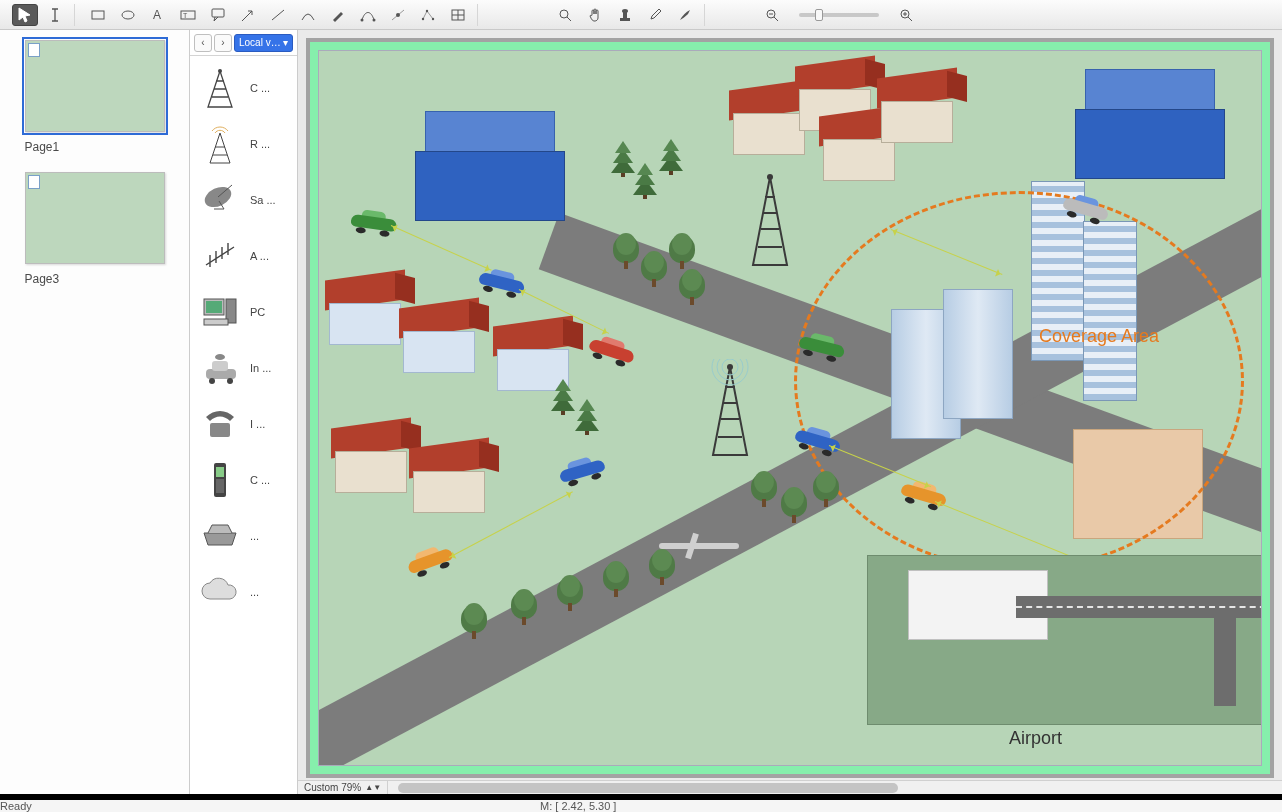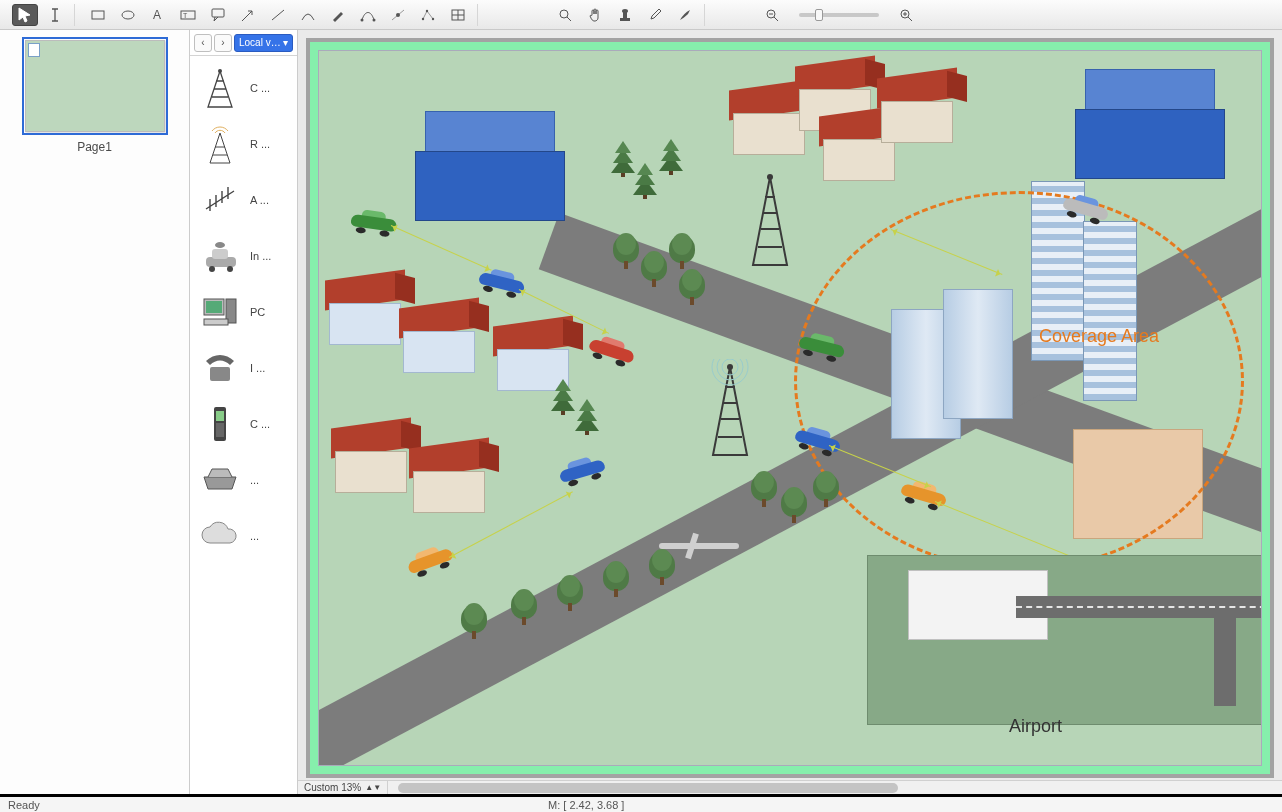--- a/index.html
+++ b/index.html
@@ -68,21 +68,21 @@
   .pages-panel {
     width: 190px;
     background: #fdfdfd;
     border-right: 1px solid #ccc;
     overflow-y: auto;
     padding: 10px 0;
     display:flex; flex-direction:column; align-items:center;
   }
   .page-thumb {
     margin-bottom: 18px;
-    display:flex; flex-direction:column; align-items:center;
+    display:flex; flex-direction:column; align-items:flex-start;
     cursor:pointer;
   }
   .page-thumb-frame {
     width: 140px; height: 92px;
     border: 1px solid #bcbcbc;
     box-shadow: 1px 1px 2px rgba(0,0,0,0.15);
     background:#bdd7bd;
     position:relative;
   }
   .page-thumb-frame.selected {
@@ -155,21 +155,21 @@
     background:#b7d5b7;
     border:1px solid #aab;
     overflow:hidden;
   }
 
   .diag-label {
     position:absolute; font-size:18px; color:#333;
     font-family: "Helvetica Neue", Arial, sans-serif;
   }
   .coverage-label { color:#e57a1f; top:275px; left:720px; }
-  .airport-label { bottom:28px; left:690px; }
+  .airport-label { bottom:16px; left:690px; }
 
   .coverage-ellipse {
     position:absolute;
     left:475px; top:140px;
     width:450px; height:380px;
     border:3px dashed #e57a1f;
     border-radius:50%;
   }
 
   
@@ -203,24 +203,24 @@
   .scroll-track { flex:1; position:relative; height:100%; }
   .scroll-thumb {
     position:absolute; left:10px; top:2px; width:500px; height:10px;
     background:#c4c4c4; border-radius:5px;
   }
 
   
   .statusbar {
     height: 18px;
     background:#f5f5f5;
-    border-top:3px solid #000000;
+    border-top:6px solid #000000;
     display:flex; align-items:center;
     font-size:11px; color:#555;
-    padding:0 8px; gap:40px;
+    padding:0 0; gap:40px;
   }
   .status-cell { min-width: 60px; }
   .status-coords { margin-left: 440px; }
 
   
   .sprite { position:absolute; }
   .tree { width:26px; height:36px; }
   .tree .trunk { position:absolute; bottom:0; left:11px; width:4px; height:8px; background:#6b4a2b; }
   .tree .crown { position:absolute; bottom:6px; left:0; width:26px; height:28px;
     background:#4f7a46; border-radius:50% 50% 45% 45%; }
@@ -476,20 +476,26 @@
 
 <div class="main">
 
   <div class="pages-panel">
     <div class="page-thumb">
       <div class="page-thumb-frame selected">
           <div class="page-corner"></div>
         </div>
       <div class="page-thumb-label">Page1</div>
     </div>
+    <div class="page-thumb">
+      <div class="page-thumb-frame">
+          <div class="page-corner"></div>
+        </div>
+      <div class="page-thumb-label">Page3</div>
+    </div>
   </div>
 
   <div class="lib-panel">
     <div class="lib-header">
       <div class="nav-btn">‹</div>
       <div class="nav-btn">›</div>
       <div class="lib-select">
         <span>Local v…</span>
         <span>▾</span>
       </div>
@@ -509,55 +515,65 @@
       <div class="lib-item">
         <div class="lib-icon">
           <svg viewBox="0 0 44 42">
               <path d="M22 10 L12 40 H32 Z M15 32h14 M17 24h10" stroke="#444" fill="none"></path>
               <path d="M14 8a10 10 0 0116 0M17 10a6 6 0 0110 0" stroke="#e0b060" fill="none"></path>
             </svg>
         </div>
         <div class="lib-label">R ...</div>
       </div>
 
+      <div class="lib-item">
+        <div class="lib-icon">
+          <svg viewBox="0 0 44 42">
+              <ellipse cx="20" cy="18" rx="14" ry="9" fill="#888" transform="rotate(-25 20 18)"></ellipse>
+              <path d="M20 18 L34 6" stroke="#555"></path>
+              <path d="M16 30 L26 30 L21 22" stroke="#555" fill="none"></path>
+            </svg>
+        </div>
+        <div class="lib-label">Sa ...</div>
+      </div>
 
       <div class="lib-item">
         <div class="lib-icon">
           <svg viewBox="0 0 44 42">
               <path d="M8 30 L36 12 M12 20v12 M18 16v12 M24 12v12 M30 8v12" stroke="#444" stroke-width="1.4"></path>
             </svg>
         </div>
         <div class="lib-label">A ...</div>
+      </div>
+
+      <div class="lib-item">
+        <div class="lib-icon">
+          <svg viewBox="0 0 44 42">
+              <rect x="6" y="8" width="20" height="16" fill="#bbb" stroke="#555"></rect>
+              <rect x="8" y="10" width="16" height="12" fill="#5a7"></rect>
+              <rect x="28" y="8" width="10" height="24" fill="#888" stroke="#555"></rect>
+              <rect x="6" y="28" width="24" height="6" fill="#ccc" stroke="#555"></rect>
+            </svg>
+        </div>
+        <div class="lib-label">PC</div>
       </div>
 
       <div class="lib-item">
         <div class="lib-icon">
           <svg viewBox="0 0 44 42">
               <rect x="8" y="22" width="30" height="10" rx="4" fill="#aaa"></rect>
               <rect x="14" y="14" width="16" height="10" rx="3" fill="#ccc"></rect>
               <circle cx="14" cy="34" r="3" fill="#444"></circle>
               <circle cx="32" cy="34" r="3" fill="#444"></circle>
               <ellipse cx="22" cy="10" rx="5" ry="3" fill="#888"></ellipse>
             </svg>
         </div>
         <div class="lib-label">In ...</div>
       </div>
 
-      <div class="lib-item">
-        <div class="lib-icon">
-          <svg viewBox="0 0 44 42">
-              <rect x="6" y="8" width="20" height="16" fill="#bbb" stroke="#555"></rect>
-              <rect x="8" y="10" width="16" height="12" fill="#5a7"></rect>
-              <rect x="28" y="8" width="10" height="24" fill="#888" stroke="#555"></rect>
-              <rect x="6" y="28" width="24" height="6" fill="#ccc" stroke="#555"></rect>
-            </svg>
-        </div>
-        <div class="lib-label">PC</div>
-      </div>
-
 
       <div class="lib-item">
         <div class="lib-icon">
           <svg viewBox="0 0 44 42">
               <path d="M8 14c8-8 20-8 28 0l-4 4c-6-6-14-6-20 0z" fill="#666"></path>
               <rect x="12" y="20" width="20" height="14" rx="2" fill="#888"></rect>
             </svg>
         </div>
         <div class="lib-label">I ...</div>
       </div>
@@ -872,26 +888,26 @@
           <div class="runway"></div>
           <div class="taxi"></div>
         </div>
         <div class="diag-label airport-label">Airport</div>
 
       </div>
     </div>
 
     <div class="scrollbar-h">
       <div class="zoom-level">
-        <span>Custom 13%</span>
+        <span>Custom 79%</span>
         <span style="font-size:8px;line-height:6px;display:flex;flex-direction:column;">▲▼</span>
       </div>
       <div class="scroll-track">
         <div class="scroll-thumb"></div>
       </div>
     </div>
   </div>
 </div>
 
 <div class="statusbar">
   <div class="status-cell">Ready</div>
-  <div class="status-cell status-coords">M: [ 2.42, 3.68 ]</div>
+  <div class="status-cell status-coords">M: [ 2.42, 5.30 ]</div>
 </div>
 
 </body></html>

